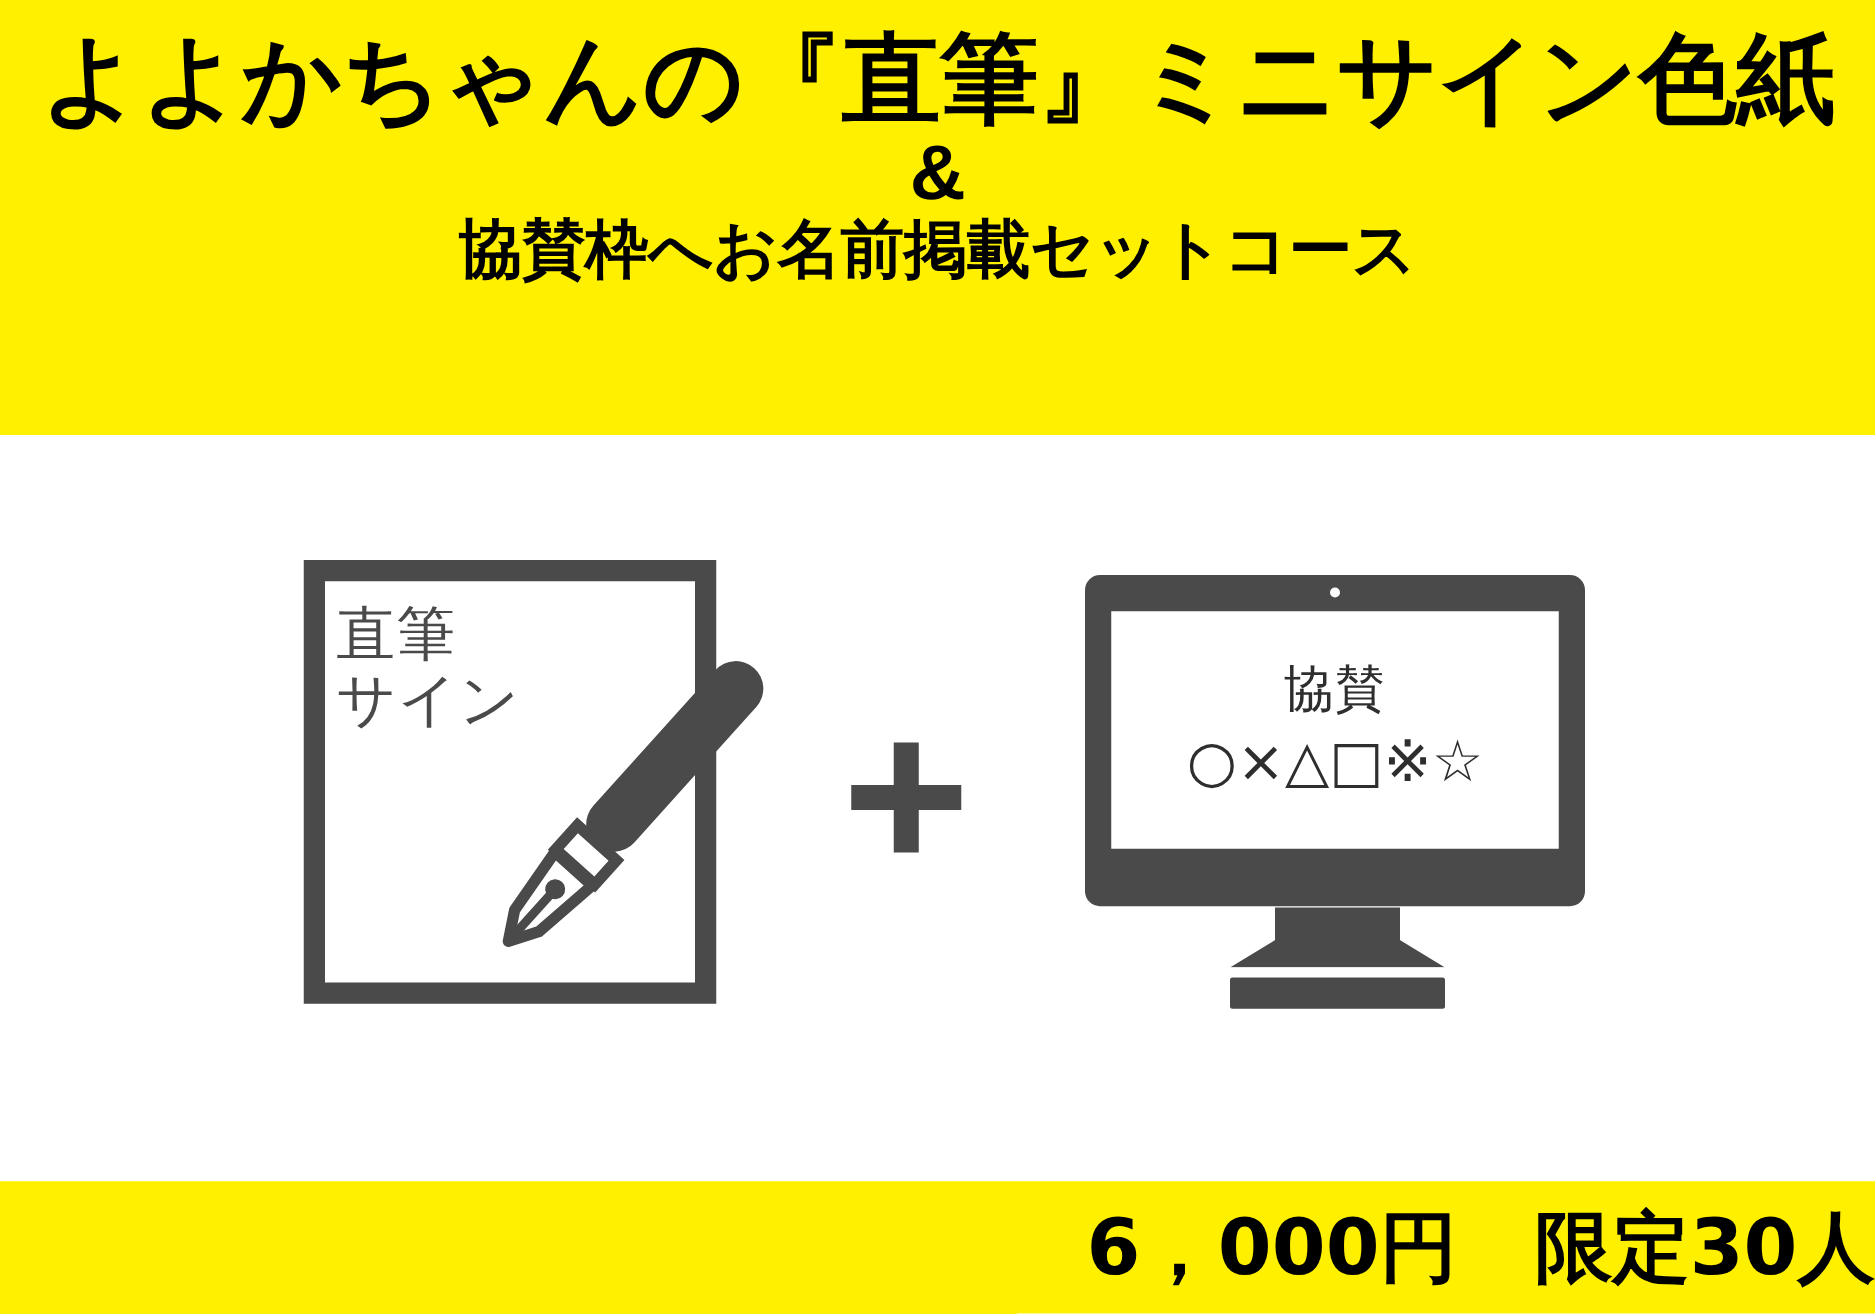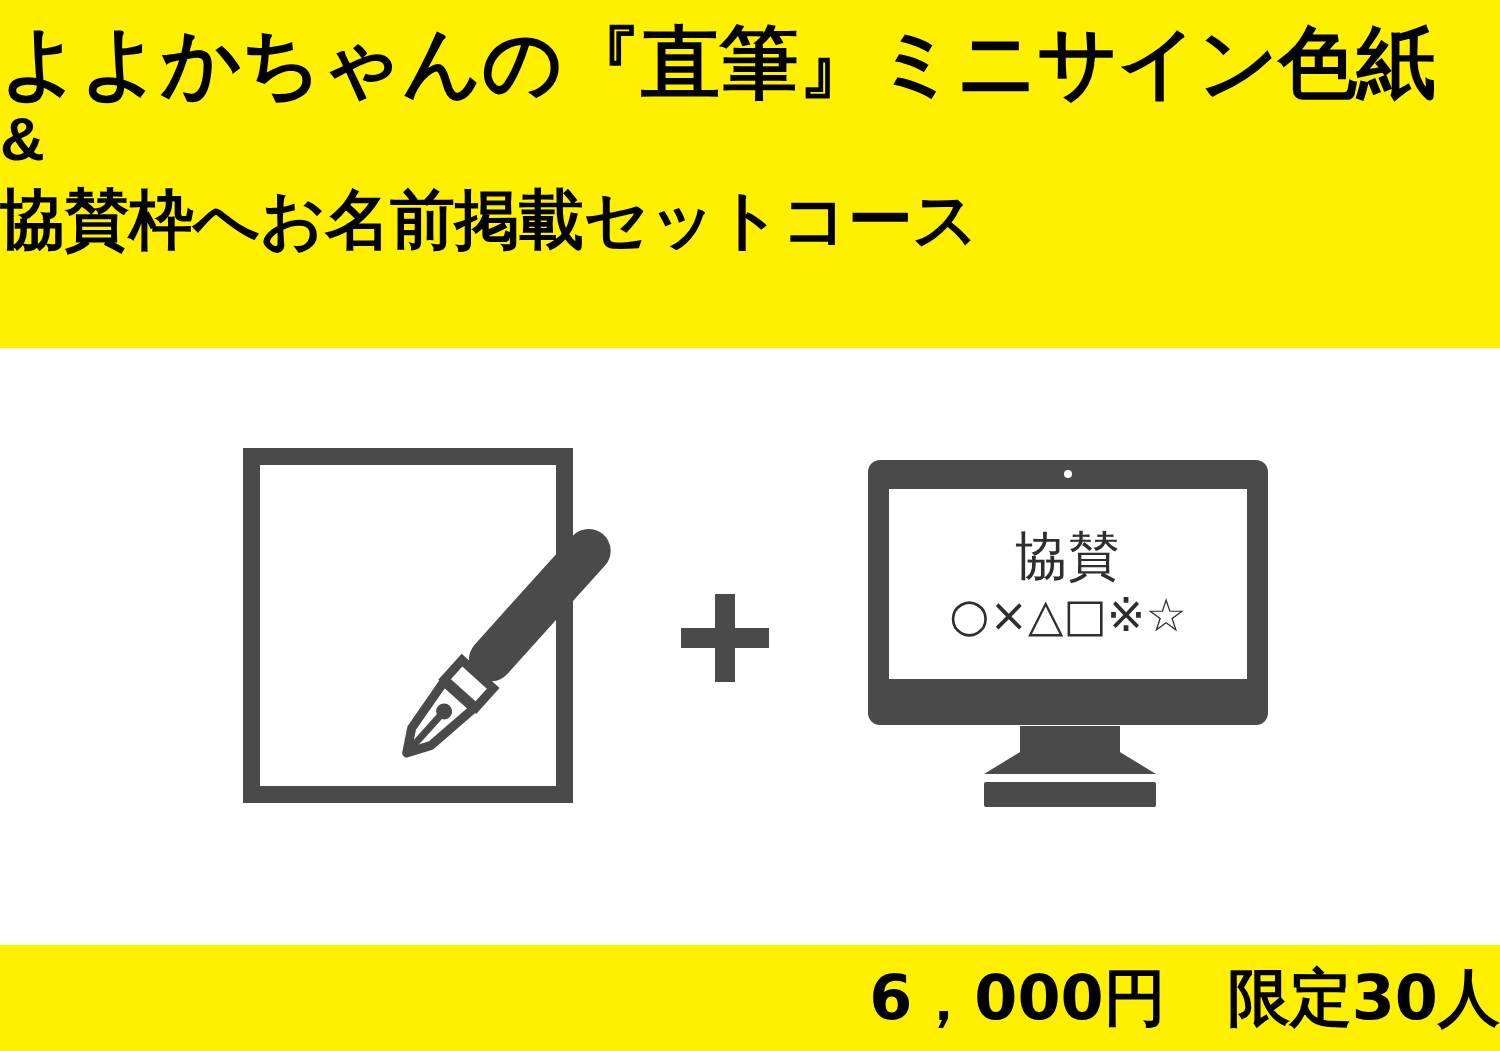--- a/index.html
+++ b/index.html
@@ -22,21 +22,21 @@
   
   .top-banner {
     position: absolute;
     left: 0;
     top: 0;
     width: 1500px;
     height: 348px;
     background: #fff000;
     display: flex;
     flex-direction: column;
-    align-items: flex-start;
+    align-items: center;
     justify-content: flex-start;
     box-sizing: border-box;
     padding-top: 22px;
   }
   .title-line {
     color: #000000;
     font-weight: bold;
     line-height: 1.04;
     letter-spacing: -0.5px;
     white-space: nowrap;
@@ -46,22 +46,22 @@
   .title-line-1 {
     font-size: 79px;
   }
   .title-line-2 {
     font-size: 62px;
     line-height: 1.12;
     font-family: "Liberation Sans", "DejaVu Sans", sans-serif;
     font-weight: bold;
   }
   .title-line-3 {
-    font-size: 65px;
-    margin-top: 12px;
+    font-size: 51px;
+    margin-top: 0;
   }
 
   
   .middle {
     position: absolute;
     left: 0;
     top: 348px;
     width: 1500px;
     height: 597px;
     background: #ffffff;
@@ -163,22 +163,22 @@
     width: 358px;
     height: 190px;
     background: #ffffff;
     display: flex;
     flex-direction: column;
     align-items: center;
     justify-content: center;
   }
   .screen-word {
     color: #2e2e2e;
-    font-family: Liberation Sans, sans-serif;
-    font-size: 52px;
+    font-family: Liberation Mono, monospace;
+    font-size: 40px;
     line-height: 1.0;
     letter-spacing: 1px;
     margin-bottom: 10px;
   }
   .screen-symbols {
     color: #2e2e2e;
     font-family: "DejaVu Sans", "Liberation Sans", sans-serif;
     font-size: 46px;
     line-height: 1.0;
     letter-spacing: 0px;
@@ -241,20 +241,24 @@
   <div class="top-banner">
     <div class="title-line title-line-1">よよかちゃんの『直筆』ミニサイン色紙</div>
     <div class="title-line title-line-2">&amp;</div>
     <div class="title-line title-line-3">協賛枠へお名前掲載セットコース</div>
   </div>
 
   <div class="middle">
 
     <div class="sign-icon">
       <div class="sign-board"></div>
+      <div class="sign-text">
+        <div>直筆</div>
+        <div>サイン</div>
+      </div>
       <div class="pen-wrap">
         <svg width="330" height="330" viewBox="0 0 330 330" xmlns="http://www.w3.org/2000/svg">
 
           <g transform="rotate(42 165 165)">
             <rect x="148" y="28" width="44" height="190" rx="22" ry="22" fill="#4a4a4a"></rect>
           </g>
 
           <g transform="rotate(42 165 165)">
             <rect x="149" y="216" width="42" height="26" fill="none" stroke="#4a4a4a" stroke-width="9"></rect>
           </g>

